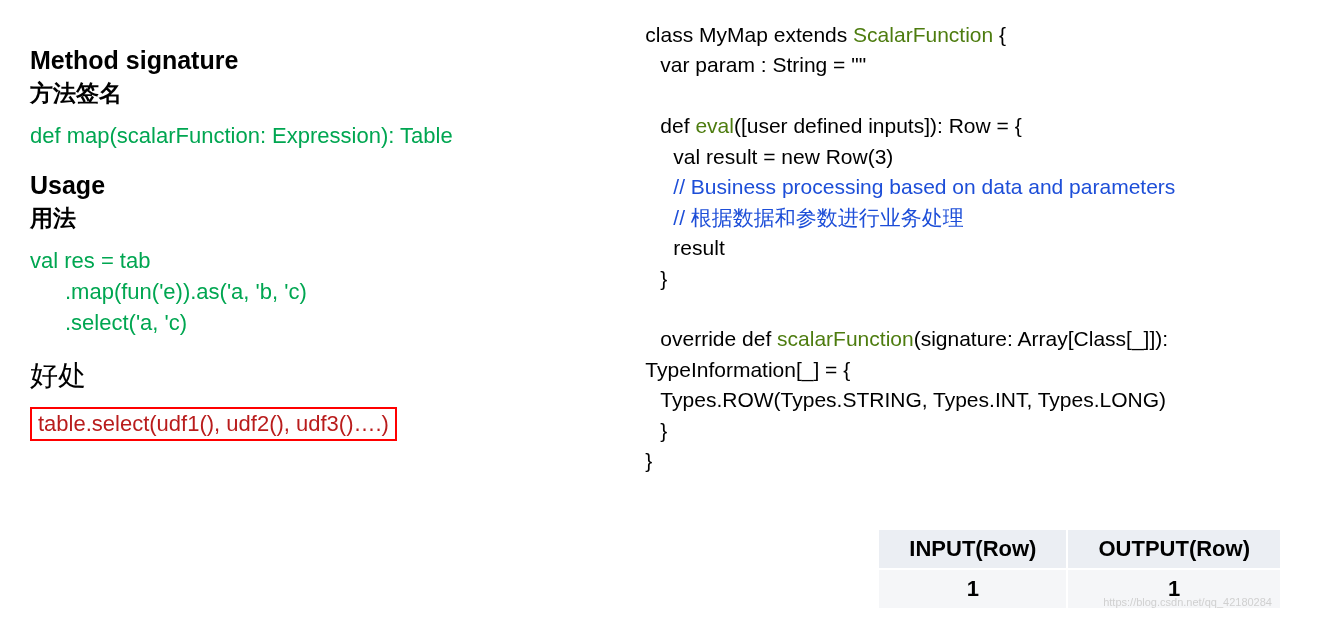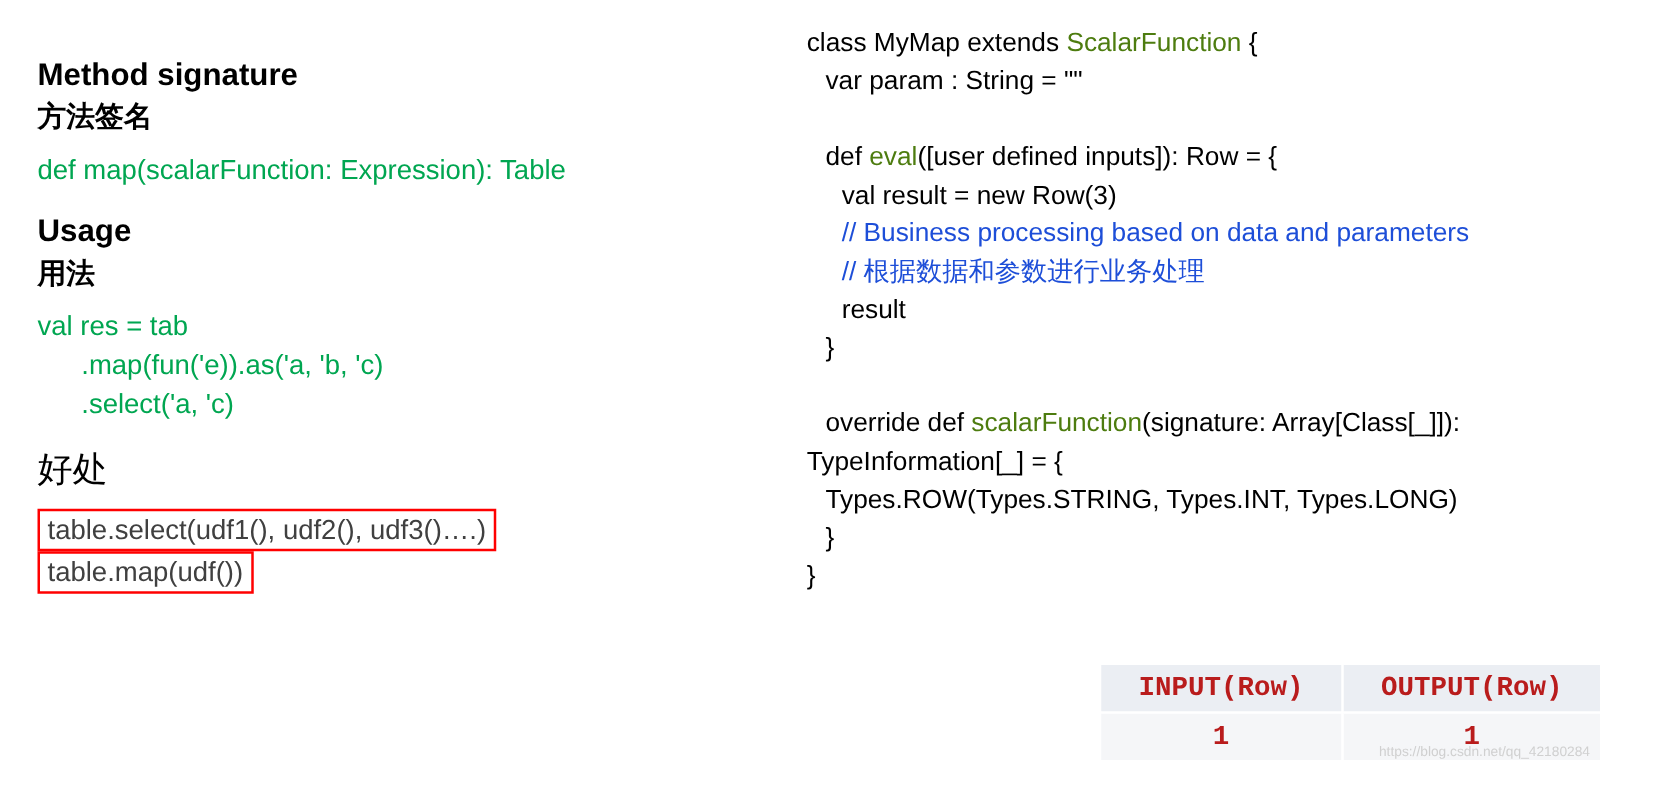--- a/index.html
+++ b/index.html
@@ -51,21 +51,21 @@
     .green-block {
       margin-bottom: 18px;
     }
     .indent {
       padding-left: 35px;
     }
     .red-box {
       display: inline-block;
       border: 2px solid #ff0000;
       padding: 2px 6px;
-      color: #404040;
+      color: #b91c1c;
       font-size: 22px;
       line-height: 1.2;
     }
     .vs-text {
       color: #00a651;
       font-size: 22px;
       margin: 2px 0;
     }
     .code-line {
       font-size: 21px;
@@ -94,22 +94,21 @@
     table {
       border-collapse: collapse;
     }
     th, td {
       border: 2px solid #ffffff;
       background: #ebeef3;
       text-align: center;
       font-size: 22px;
       font-weight: bold;
       padding: 6px 30px;
-      color: #b91c1c;
-      font-family: Liberation Mono, monospace;
+      color: #000000;
     }
     td {
       background: #f5f6f8;
     }
     .watermark-url {
       position: absolute;
       bottom: 2px;
       right: 10px;
       font-size: 11px;
       color: #d0d0d0;
@@ -132,23 +131,20 @@
       <div class="green-text">val res = tab</div>
       <div class="green-text indent">.map(fun('e)).as('a, 'b, 'c)</div>
       <div class="green-text indent">.select('a, 'c)</div>
     </div>
   </div>
 
   <div>
     <div class="benefit-zh">好处</div>
     <div>
       <span class="red-box">table.select(udf1(), udf2(), udf3()….)</span>
-    </div>
-    <div>
-      <span class="red-box">table.map(udf())</span>
     </div>
   </div>
 </div>
 
 <div class="right-col">
   <div>
     <div class="code-line">
       <span>class MyMap extends </span><span class="code-red">ScalarFunction</span><span> {</span>
     </div>
     <div class="code-line code-indent1">var param : String = ""</div>

